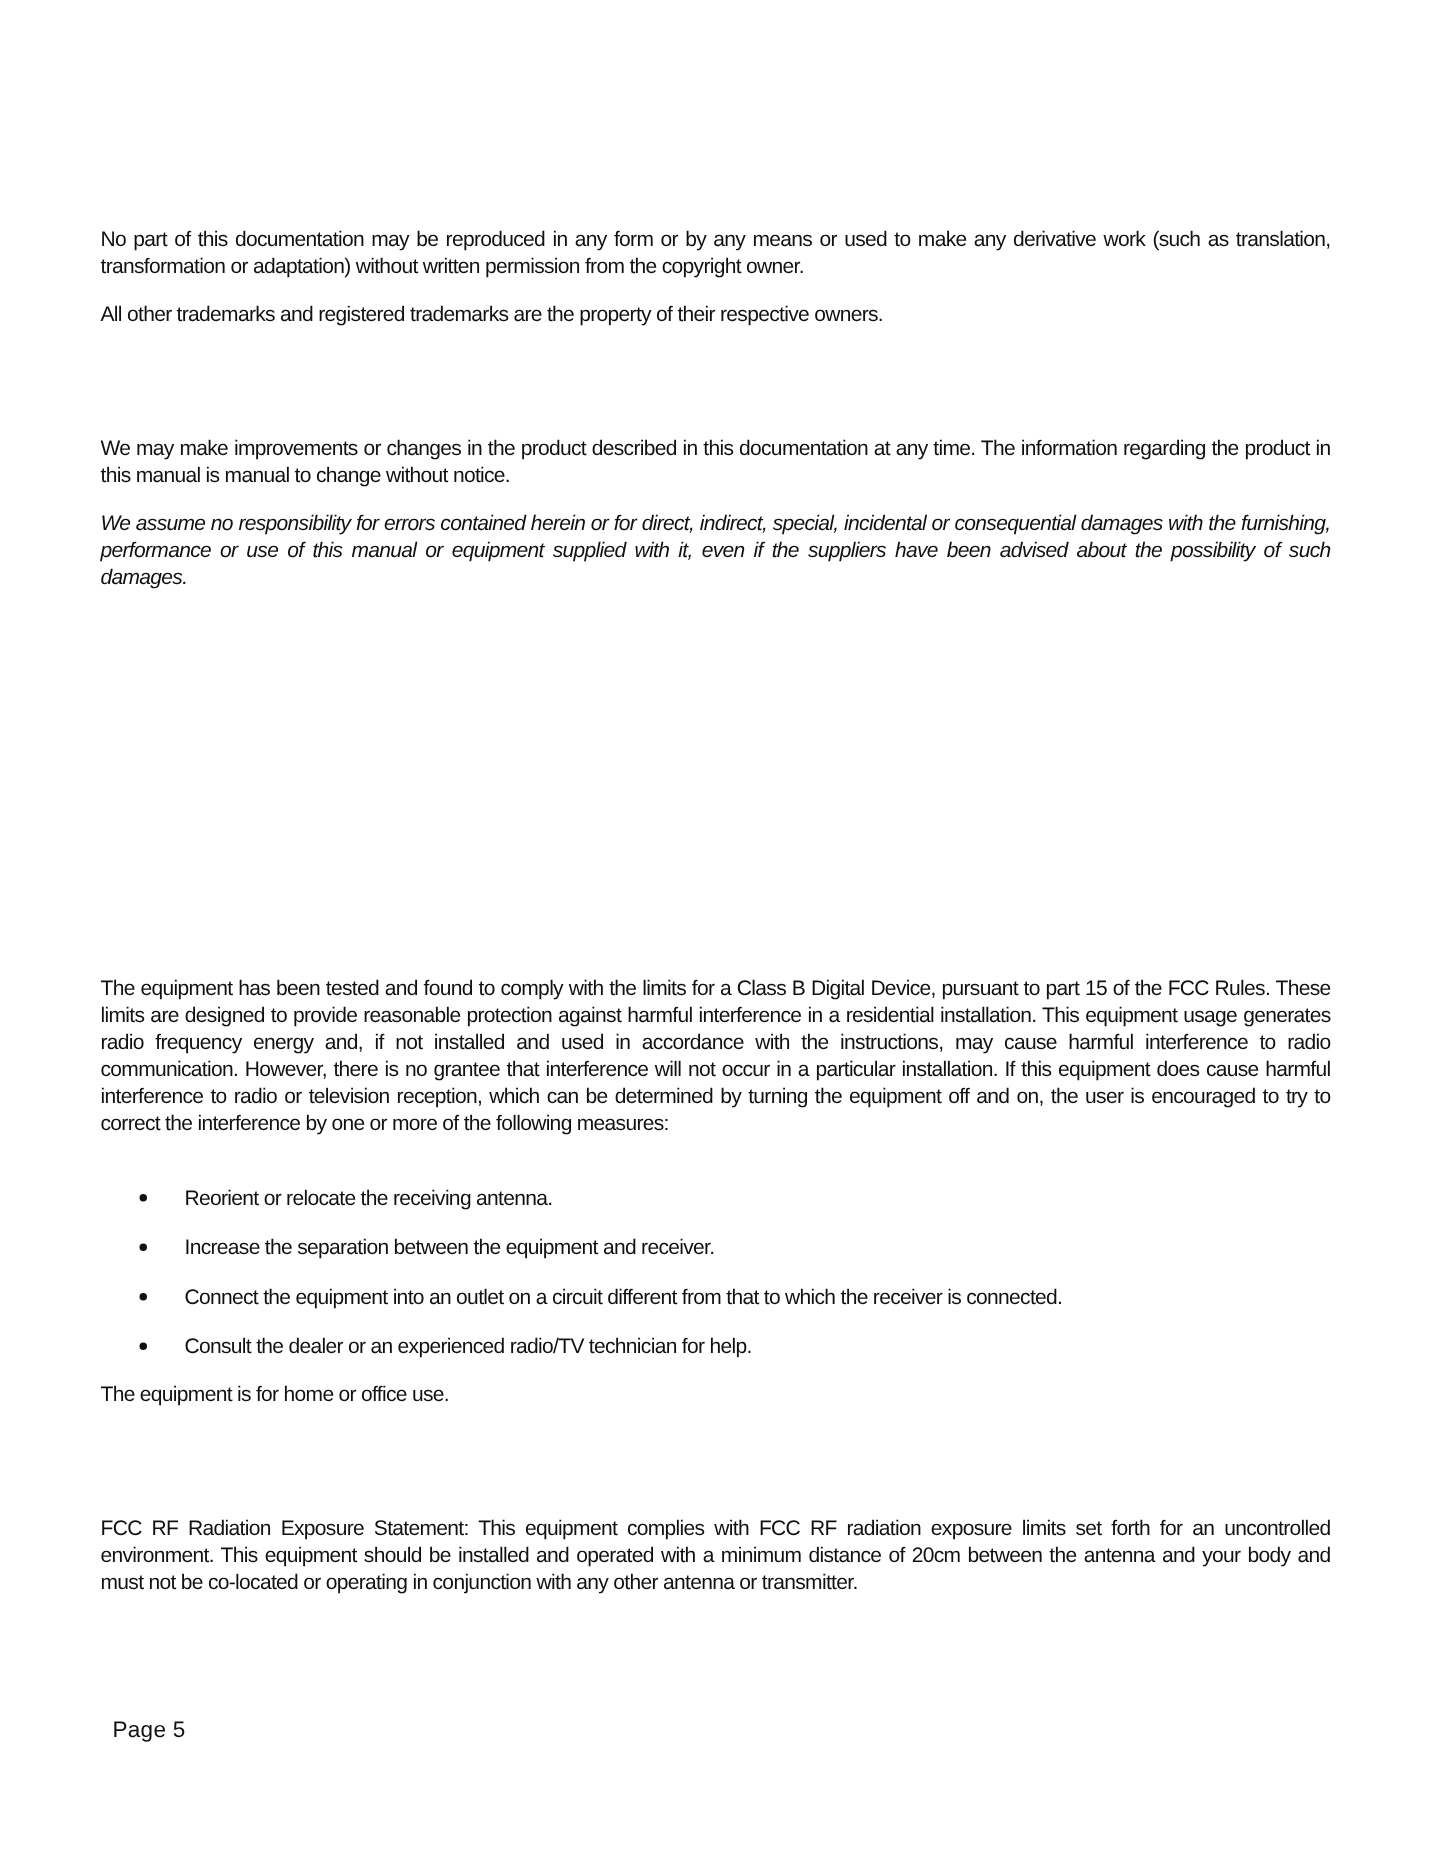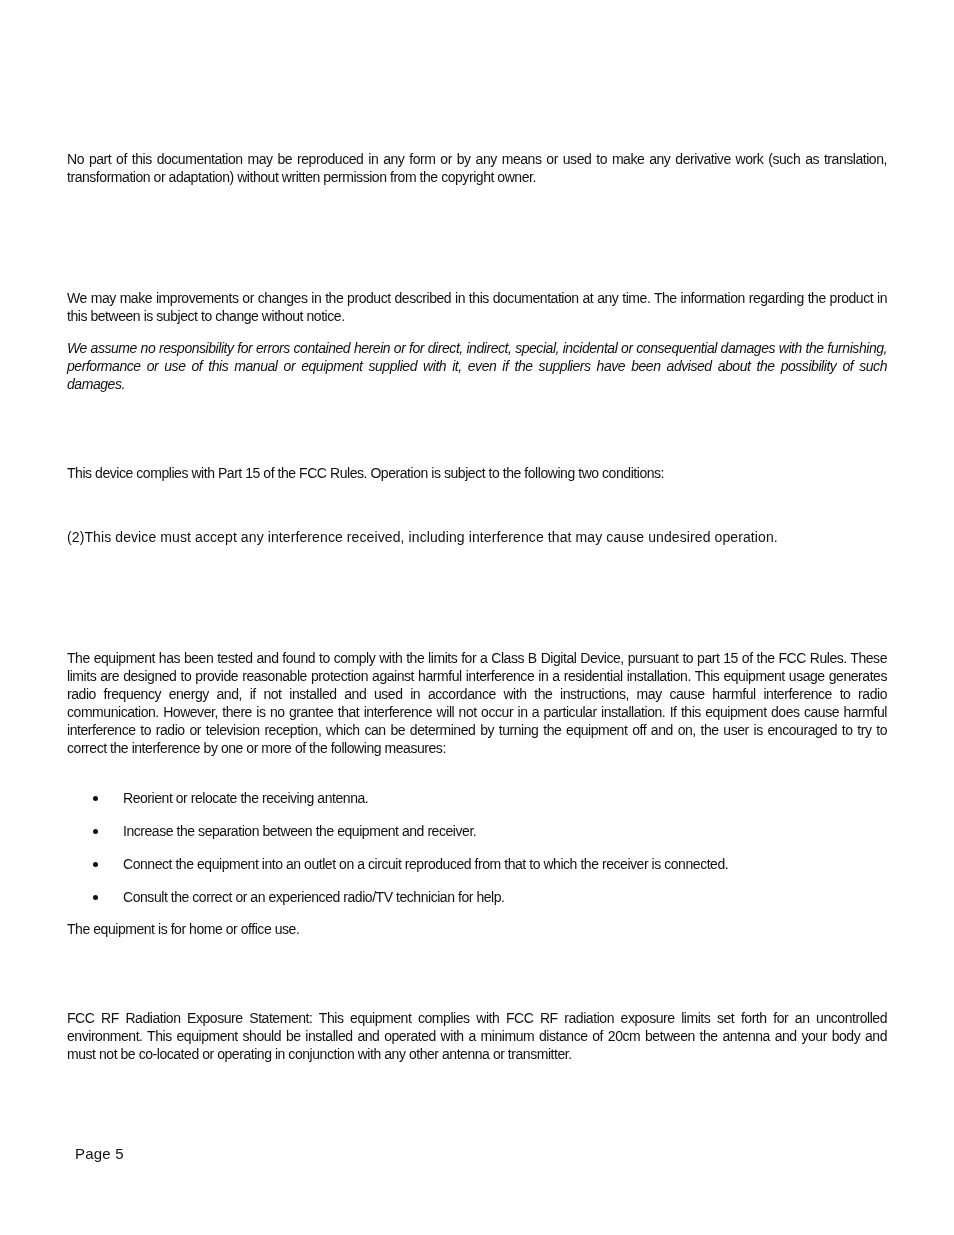--- a/index.html
+++ b/index.html
@@ -31,45 +31,44 @@
       position: absolute; left: 75px; top: 1145px;
       font-size: 15px; line-height: 18px; letter-spacing: 0.2px;
     }
   </style>
 </head>
 <body>
 
 <div class="page">
 
   <p class="para" style="top:150px;">No part of this documentation may be reproduced in any form or by any means or used to make any derivative work (such as translation, transformation or adaptation) without written permission from the copyright owner.</p>
+  <p class="para left" style="top:200px;">All other trademarks and registered trademarks are the property of their respective owners.</p>
 
-  <p class="para" style="top:289px;">We may make improvements or changes in the product described in this documentation at any time. The information regarding the product in this between is subject to change without notice.</p>
+  <p class="para" style="top:289px;">We may make improvements or changes in the product described in this documentation at any time. The information regarding the product in this manual is manual to change without notice.</p>
   <p class="para" style="top:339px;font-style:italic;">We assume no responsibility for errors contained herein or for direct, indirect, special, incidental or consequential damages with the furnishing, performance or use of this manual or equipment supplied with it, even if the suppliers have been advised about the possibility of such damages.</p>
 
-  <p class="para left" style="top:464px;">This device complies with Part 15 of the FCC Rules. Operation is subject to the following two conditions:</p>
-  <p class="para left wide" style="top:528px;">(2)This device must accept any interference received, including interference that may cause undesired operation.</p>
 
   <p class="para" style="top:649px;">The equipment has been tested and found to comply with the limits for a Class B Digital Device, pursuant to part 15 of the FCC Rules. These limits are designed to provide reasonable protection against harmful interference in a residential installation. This equipment usage generates radio frequency energy and, if not installed and used in accordance with the instructions, may cause harmful interference to radio communication. However, there is no grantee that interference will not occur in a particular installation. If this equipment does cause harmful interference to radio or television reception, which can be determined by turning the equipment off and on, the user is encouraged to try to correct the interference by one or more of the following measures:</p>
 
   <ul class="bullet-list" style="top:789px;">
     <li class="bullet-item" style="top:0px;">
       <span class="bullet-dot"></span>
       <span class="bullet-text">Reorient or relocate the receiving antenna.</span>
     </li>
     <li class="bullet-item" style="top:33px;">
       <span class="bullet-dot"></span>
       <span class="bullet-text">Increase the separation between the equipment and receiver.</span>
     </li>
     <li class="bullet-item" style="top:66px;">
       <span class="bullet-dot"></span>
-      <span class="bullet-text">Connect the equipment into an outlet on a circuit reproduced from that to which the receiver is connected.</span>
+      <span class="bullet-text">Connect the equipment into an outlet on a circuit different from that to which the receiver is connected.</span>
     </li>
     <li class="bullet-item" style="top:99px;">
       <span class="bullet-dot"></span>
-      <span class="bullet-text">Consult the correct or an experienced radio/TV technician for help.</span>
+      <span class="bullet-text">Consult the dealer or an experienced radio/TV technician for help.</span>
     </li>
   </ul>
 
   <p class="para left" style="top:920px;">The equipment is for home or office use.</p>
 
   <p class="para" style="top:1009px;">FCC RF Radiation Exposure Statement: This equipment complies with FCC RF radiation exposure limits set forth for an uncontrolled environment. This equipment should be installed and operated with a minimum distance of 20cm between the antenna and your body and must not be co-located or operating in conjunction with any other antenna or transmitter.</p>
 
   <div class="footer">Page 5</div>
 
 </div>

